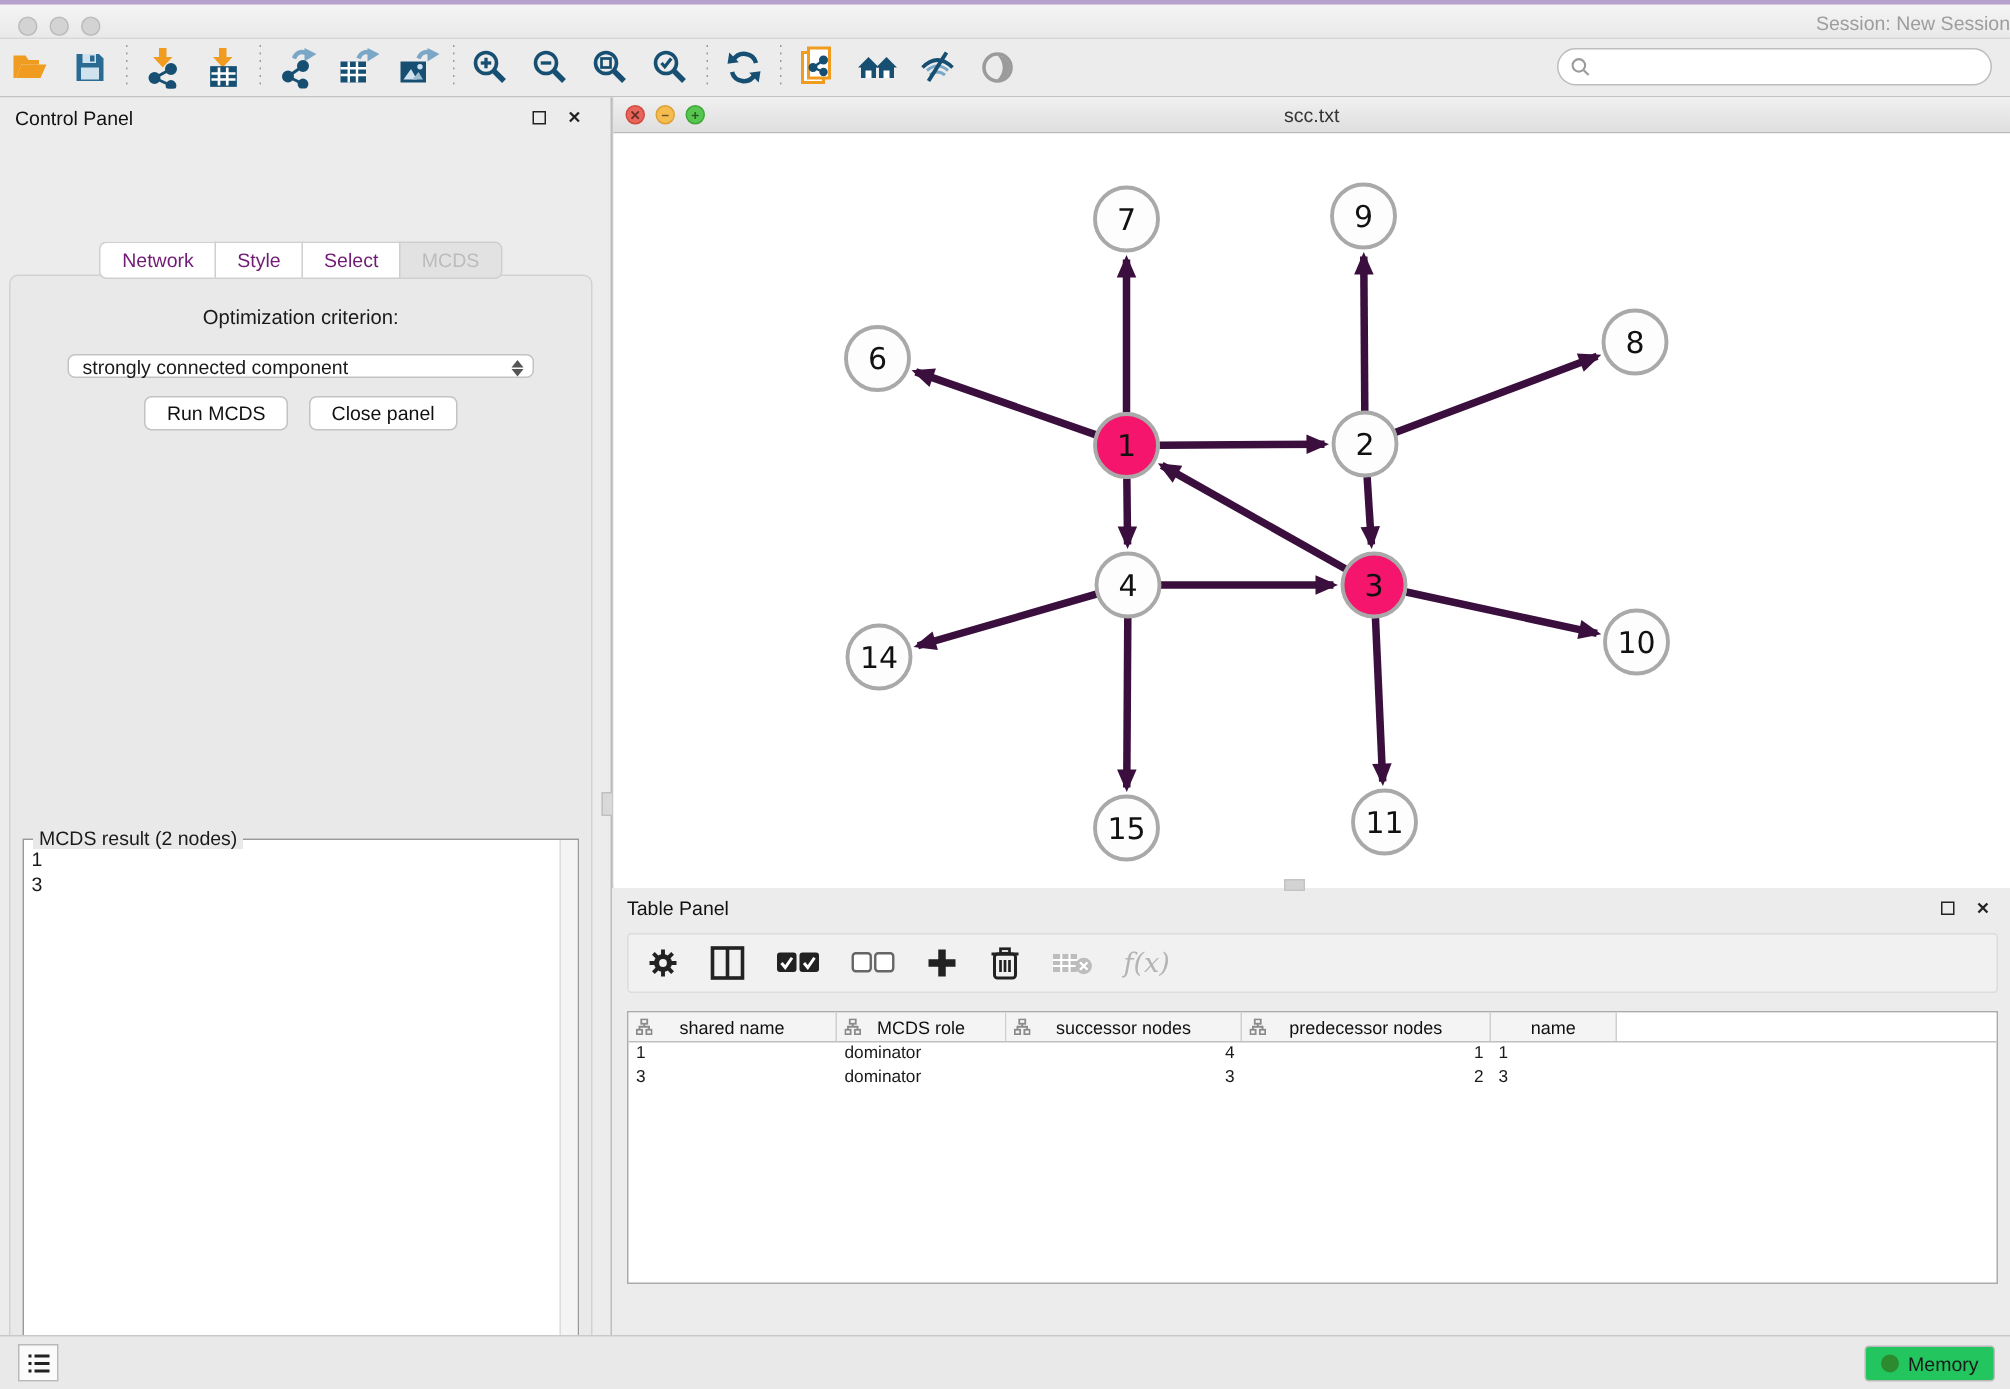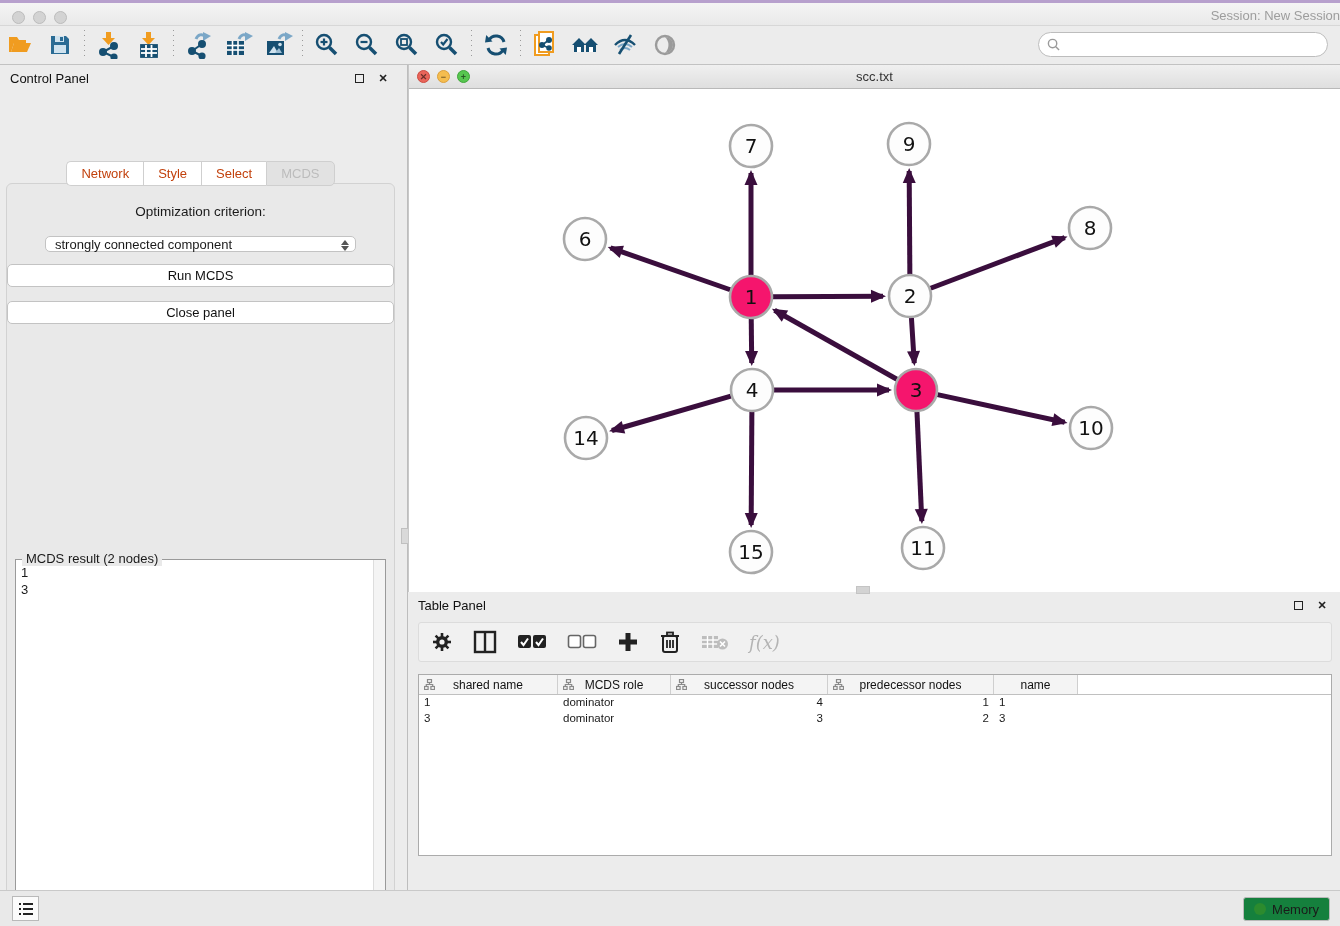--- a/index.html
+++ b/index.html
@@ -30,36 +30,36 @@
   
   .cpanel { position:absolute; left:0; top:65px; width:401px; height:825px; background:#ececec; }
   .panel-head { height:26px; display:flex; align-items:center; padding:0 10px; font-size:13px; color:#111; }
   .panel-head .spacer { flex:1; }
   .mini-btn { width:16px; height:16px; display:flex; align-items:center; justify-content:center;
     font-size:11px; color:#222; margin-left:8px; cursor:default; }
   .float-square { width:9px; height:9px; border:1.4px solid #222; }
 
   .cp-tabs { position:absolute; left:0; top:96px; width:100%; display:flex; justify-content:center; z-index:2; }
   .tabbtn { font-size:13px; padding:4px 14px; background:#fff; border:1px solid #cfcfcf;
-    border-right-width:0; color:#c2410c; }
+    border-right-width:0; color:#701a75; }
   .tabbtn:first-child { border-radius:5px 0 0 5px; }
   .tabbtn:last-child { border-radius:0 5px 5px 0; border-right-width:1px; }
   .tabbtn.active { background:#e2e2e2; color:#bcbcbc; }
 
   .cp-card { position:absolute; left:6px; top:118px; width:389px; height:760px;
     background:#e9e9e9; border:1px solid #d2d2d2; border-radius:6px; }
   .opt-label { margin-top:20px; text-align:center; font-size:13.5px; }
   .dropdown { position:relative; margin:17px auto 0 auto; width:311px; height:16px; background:#fff;
     border:1px solid #c3c3c3; border-radius:5px; font-size:13px;
     display:flex; align-items:center; padding-left:9px; }
   .dd-arrows { position:absolute; right:6px; top:3px; display:flex; flex-direction:column; gap:1px; }
   .dd-arrows span { width:0; height:0; border-left:4px solid transparent; border-right:4px solid transparent; }
   .dd-up { border-bottom:5px solid #555; }
   .dd-down { border-top:5px solid #555; }
-  .btn-row { display:flex; justify-content:center; gap:14px; margin-top:12px;flex-direction:column; }
+  .btn-row { display:flex; justify-content:center; gap:14px; margin-top:12px; }
   .pushbtn { background:#fff; border:1px solid #c3c3c3; border-radius:5px;
     font-size:13px; padding:3px 14px; color:#111; }
 
   .mcds-box { position:absolute; left:8px; top:375px; width:371px; height:378px;
     border:1px solid #9a9a9a; background:#fff; }
   .mcds-legend { position:absolute; left:6px; top:-9px; background:#e9e9e9; padding:0 4px; font-size:13px; }
   .mcds-text { position:absolute; left:1px; top:2px; right:13px; bottom:1px;
     font-size:13px; line-height:17px; padding:2px 4px; white-space:pre; overflow:hidden; }
   .mcds-scroll { position:absolute; right:0; top:0; width:12px; bottom:0;
     background:#f4f4f4; border-left:1px solid #ddd; }
@@ -100,21 +100,21 @@
   .trow { display:flex; height:16px; font-size:11.5px; }
   .td { padding:1px 5px 0 5px; white-space:nowrap; overflow:hidden; }
 
   .tp-tabs { position:absolute; left:0; right:0; top:272px; display:flex; justify-content:center; }
 
   
   .statusbar { position:absolute; left:0; top:890px; width:1340px; height:36px;
     background:#e9e9e9; border-top:1px solid #c9c9c9; }
   .list-btn { position:absolute; left:12px; top:5px; width:27px; height:25px; background:#fbfbfb;
     border:1px solid #b9b9b9; display:flex; align-items:center; justify-content:center; }
-  .mem-btn { position:absolute; right:10px; top:6px; height:24px; background:#15803d;
+  .mem-btn { position:absolute; right:10px; top:6px; height:24px; background:#22c55e;
     border:1px solid #b9b9b9; border-radius:3px; display:flex; align-items:center;
     gap:6px; padding:0 10px; font-size:13px;margin-left:36px; }
   .mem-dot { width:12px; height:12px; border-radius:50%; background:#2c8b2e; }
 </style>
 </head>
 <body>
 
 <div class="titlebar">
   <div class="tl-dots">
     <span class="tl-dot"></span>

